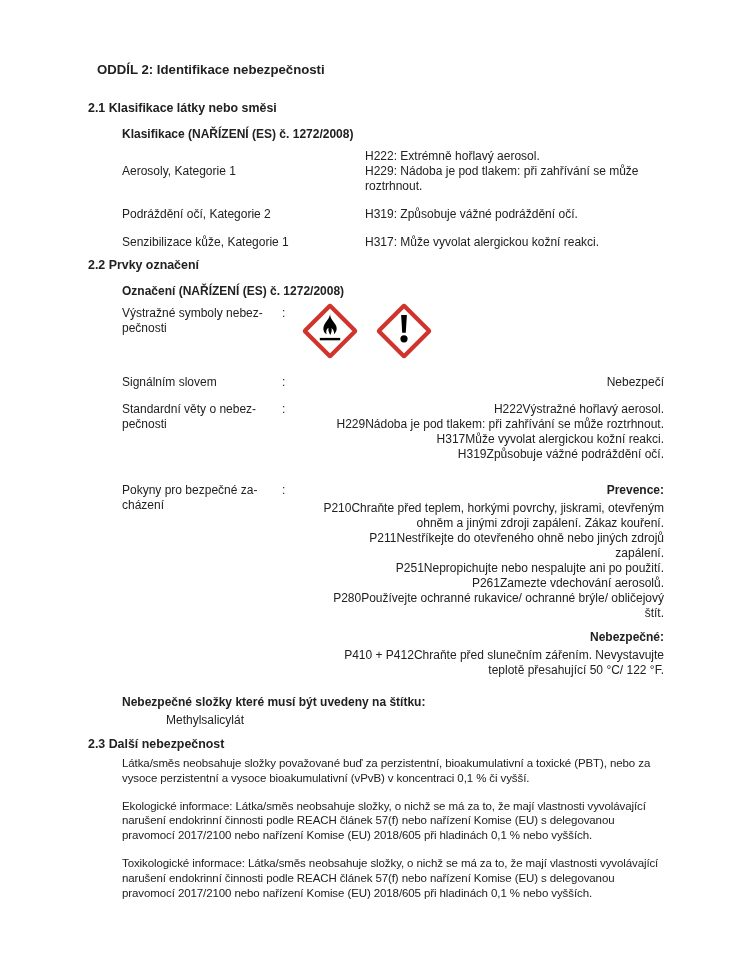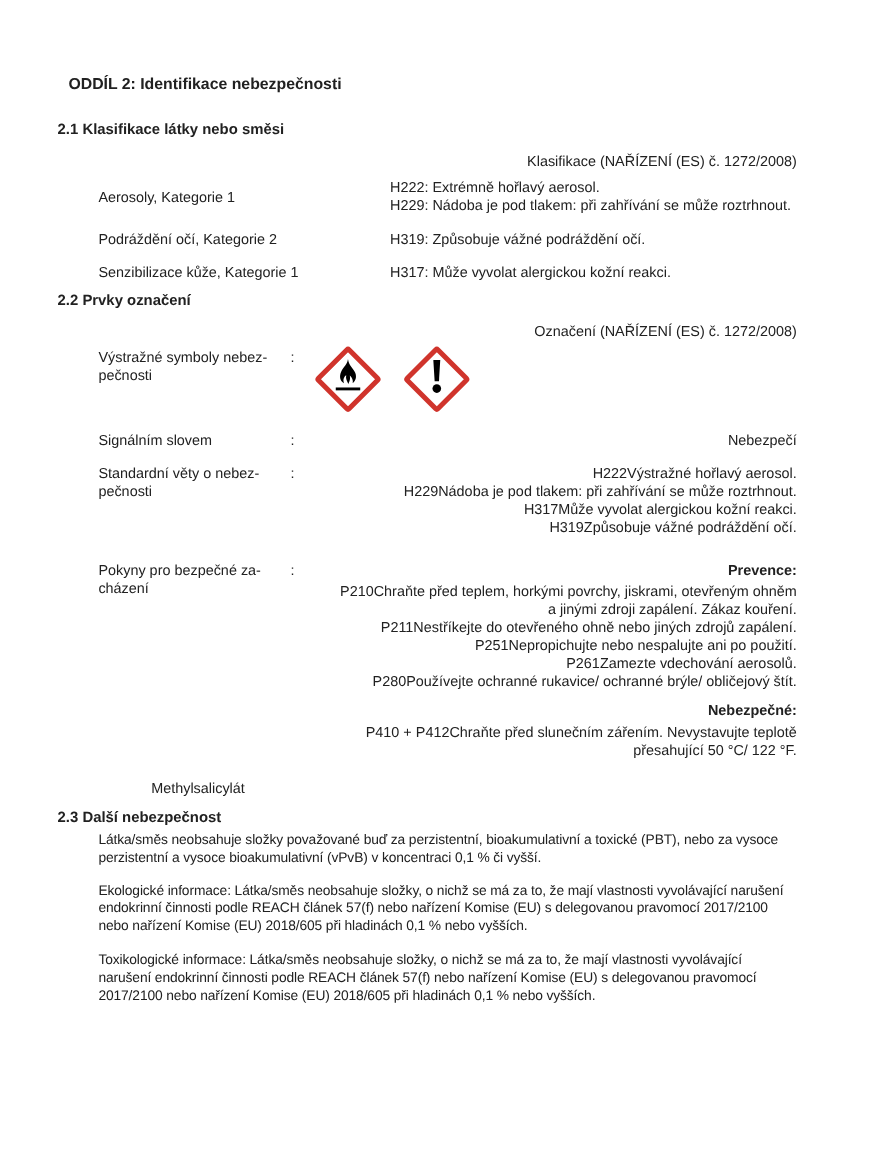--- a/index.html
+++ b/index.html
@@ -1,26 +1,26 @@
 <!DOCTYPE html>
 <html><head>
 <meta charset="utf-8">
 <style>
   html,body{margin:0;padding:0;background:#ffffff;}
   .page{
     width:740px;height:958px;box-sizing:border-box;position:relative;
     background:#ffffff;color:#212121;overflow:hidden;
     font-family:"Liberation Sans","DejaVu Sans",sans-serif;
     font-size:12px;line-height:15px;
-    padding:62px 76px 18px 48px;
+    padding:62px 76px 18px 88px;
   }
   .doc-title{font-weight:bold;font-size:13.2px;margin:0 0 24px 9px;}
   .h2{font-weight:bold;font-size:12.4px;margin:0 0 11px 0;}
   .h2.spaced{margin-top:3px;}
-  .h3{font-weight:normal;margin:0 0 7px 0;text-align:right;}
+  .h3{font-weight:bold;margin:0 0 7px 0;}
   .block{margin-left:34px;}
 
   
   .cls-row{display:flex;align-items:center;margin:0 0 13px 0;}
   .cls-cat{width:243px;flex:none;padding-right:8px;box-sizing:border-box;}
   .cls-haz{flex:1;min-width:0;}
 
   
   .row{display:flex;align-items:flex-start;margin:0 0 12px 0;}
   .row.gap-lg{margin-bottom:21px;}
@@ -134,20 +134,21 @@
           <div class="stmt"><span class="code">P211</span><span>Nestříkejte do otevřeného ohně nebo jiných zdrojů zapálení.</span></div>
           <div class="stmt"><span class="code">P251</span><span>Nepropichujte nebo nespalujte ani po použití.</span></div>
           <div class="stmt"><span class="code">P261</span><span>Zamezte vdechování aerosolů.</span></div>
           <div class="stmt"><span class="code">P280</span><span>Používejte ochranné rukavice/ ochranné brýle/ obličejový štít.</span></div>
           <div class="subhead storage">Nebezpečné:</div>
           <div class="stmt"><span class="code wide">P410 + P412</span><span>Chraňte před slunečním zářením. Nevystavujte teplotě přesahující 50 °C/ 122 °F.</span></div>
         </div>
       </div>
 
       <div class="label-note">
+        <div class="label-note-heading">Nebezpečné složky které musí být uvedeny na štítku:</div>
         <div class="component">Methylsalicylát</div>
       </div>
     </div>
   </section>
 
   <section class="s23">
     <div class="h2 spaced" style="margin-top:9px;margin-bottom:4px">2.3 Další nebezpečnost</div>
     <div class="block">
       <p class="para">Látka/směs neobsahuje složky považované buď za perzistentní, bioakumulativní a toxické (PBT), nebo za vysoce perzistentní a vysoce bioakumulativní (vPvB) v koncentraci 0,1 % či vyšší.</p>
       <p class="para">Ekologické informace: Látka/směs neobsahuje složky, o nichž se má za to, že mají vlastnosti vyvolávající narušení endokrinní činnosti podle REACH článek 57(f) nebo nařízení Komise (EU) s delegovanou pravomocí 2017/2100 nebo nařízení Komise (EU) 2018/605 při hladinách 0,1 % nebo vyšších.</p>

